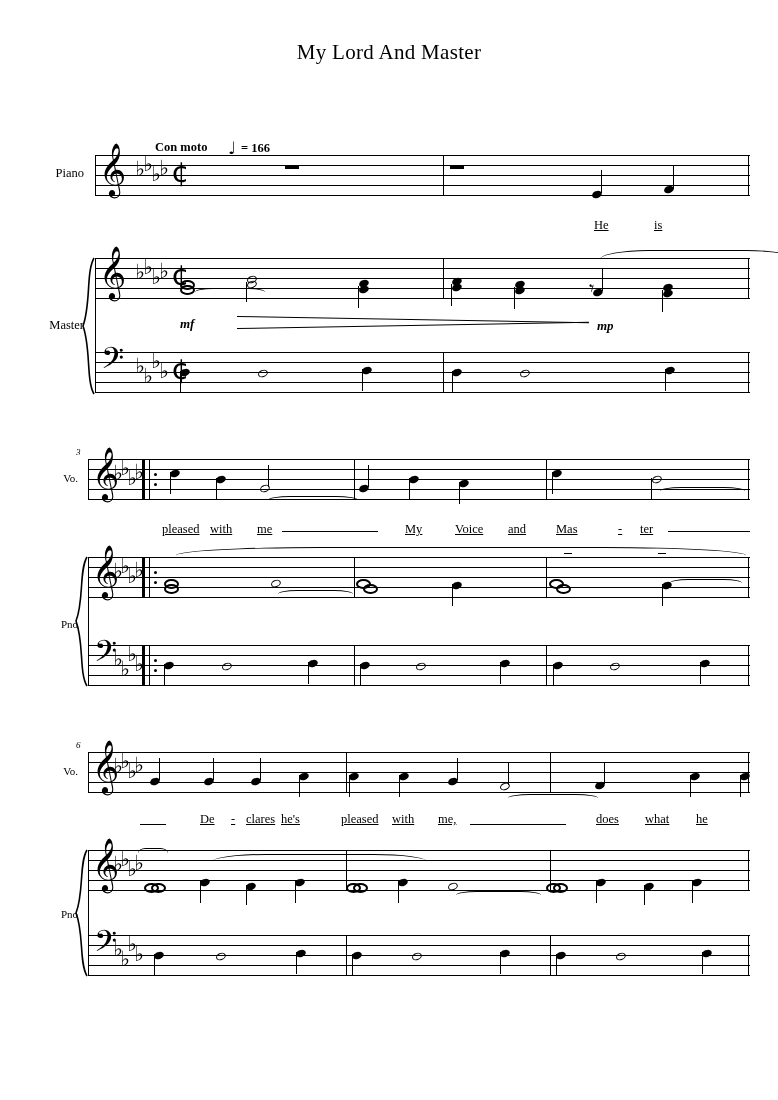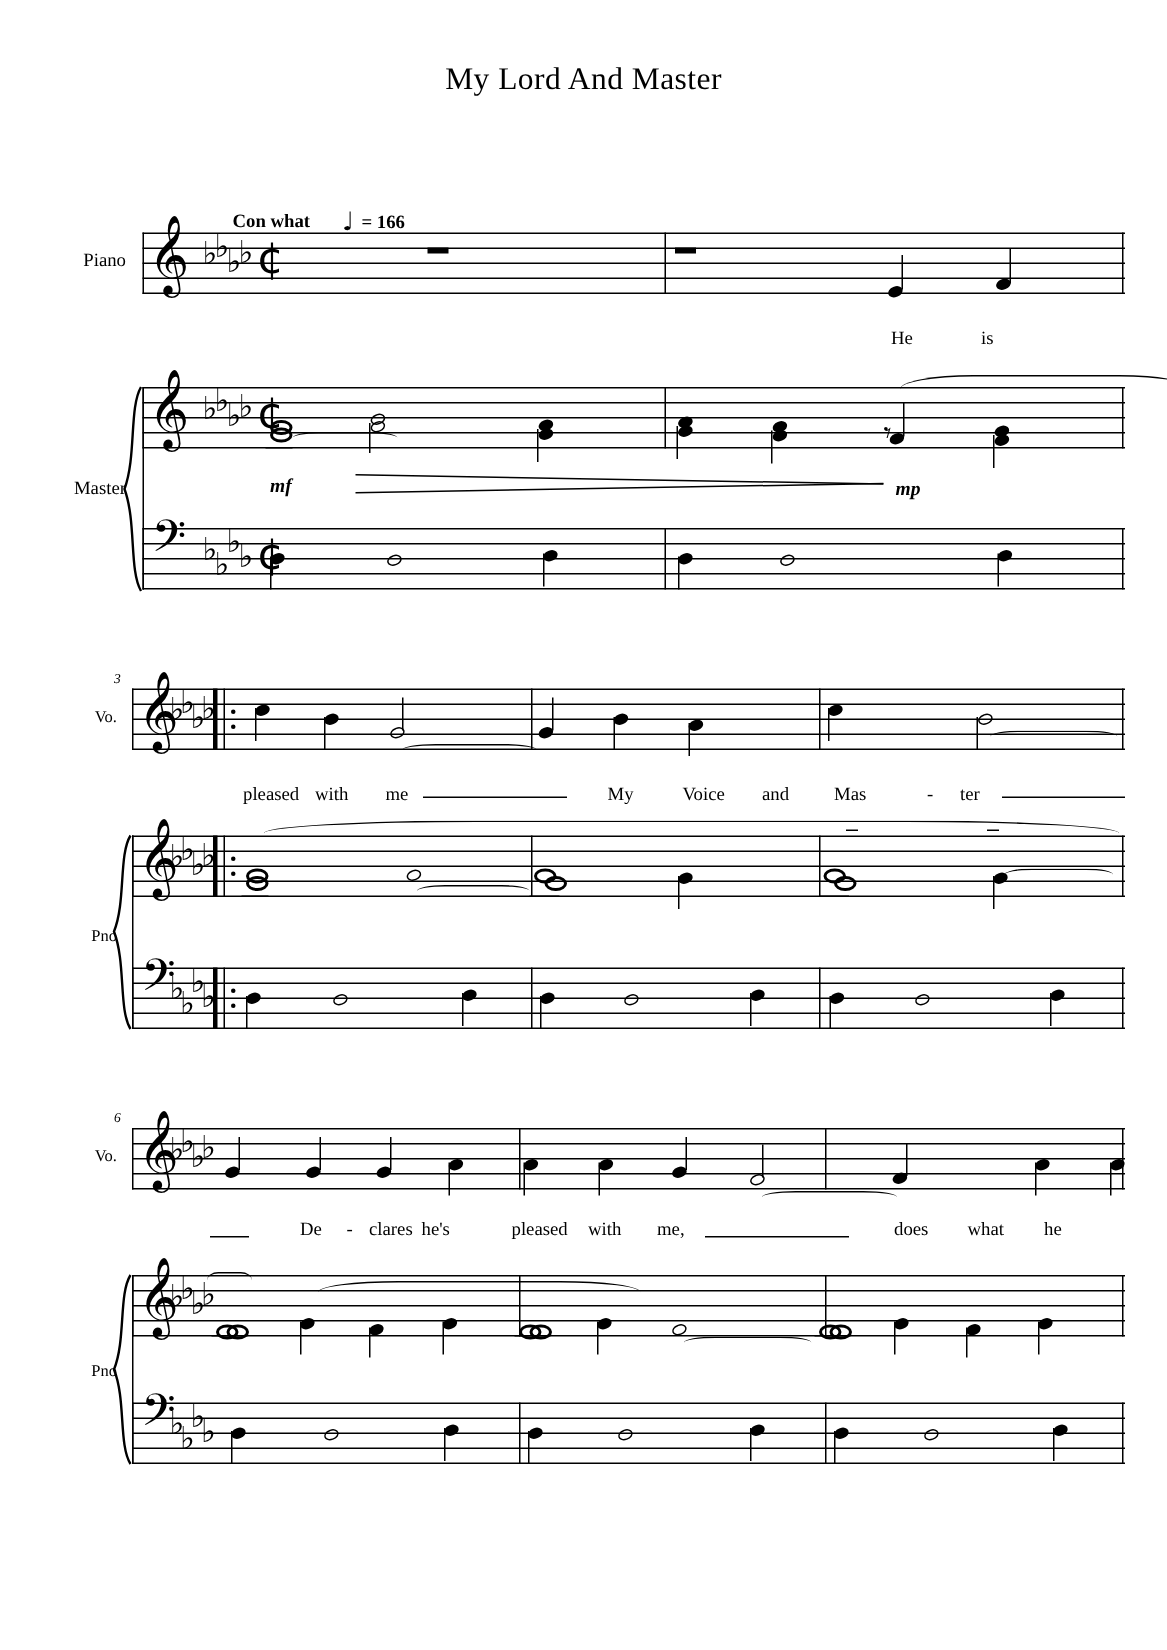--- a/index.html
+++ b/index.html
@@ -121,20 +121,21 @@
     position: absolute;
     font-family: "Liberation Serif", serif;
     font-style: italic;
     font-size: 9px;
   }
   .lyric {
     position: absolute;
     font-family: "Liberation Serif", serif;
     font-size: 12.5px;
     white-space: nowrap;
+    text-decoration: underline;
   }
   .rest-measure {
     position: absolute;
     height: 4px;
     background: #000;
   }
   
   .nh {
     position: absolute;
     width: 10px;
@@ -252,21 +253,21 @@
       <div class="rest-measure" style="left:355px; top:10px; width:14px;"></div>
 
       <div class="nh" style="left:497px; top:36px;"></div>
       <div class="stem" style="left:506px; top:15px; height:23px;"></div>
       <div class="nh" style="left:569px; top:31px;"></div>
       <div class="stem" style="left:578px; top:11px; height:23px;"></div>
     </div>
 
     <div class="label" style="left:10px; top:166px; width:74px;">Piano</div>
 
-    <div class="tempo-text" style="left:155px; top:140px;">Con what</div>
+    <div class="tempo-text" style="left:155px; top:140px;">Con moto</div>
     <div class="tempo-note" style="left:228px; top:138px;">♩</div>
     <div class="tempo-text" style="left:241px; top:141px;">= 166</div>
 
     <div class="lyric" style="left:594px; top:218px;">He</div>
     <div class="lyric" style="left:654px; top:218px;">is</div>
 
     <div class="staff" style="left:95px; top:258px; width:655px; height:41px;">
       <div class="stafflines">
         <div class="sline" style="top:0px;  width:655px;"></div>
         <div class="sline" style="top:10px; width:655px;"></div>

